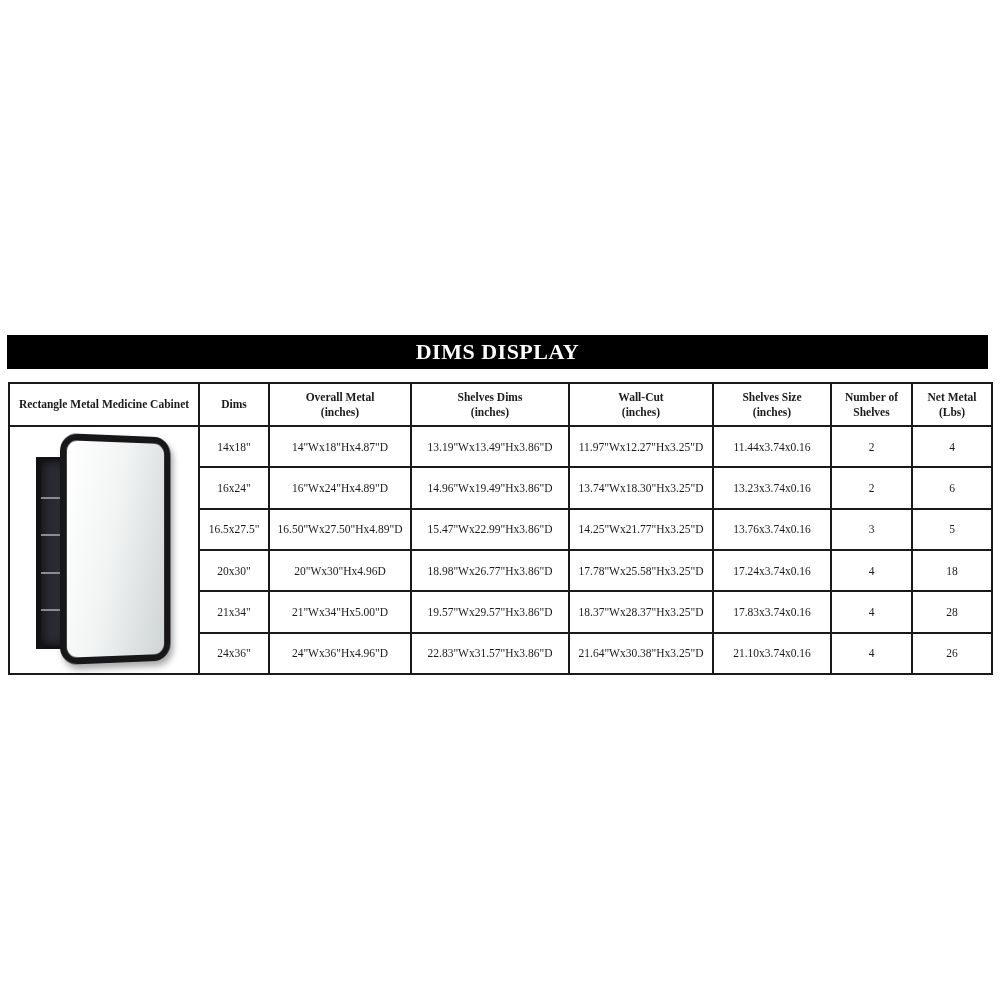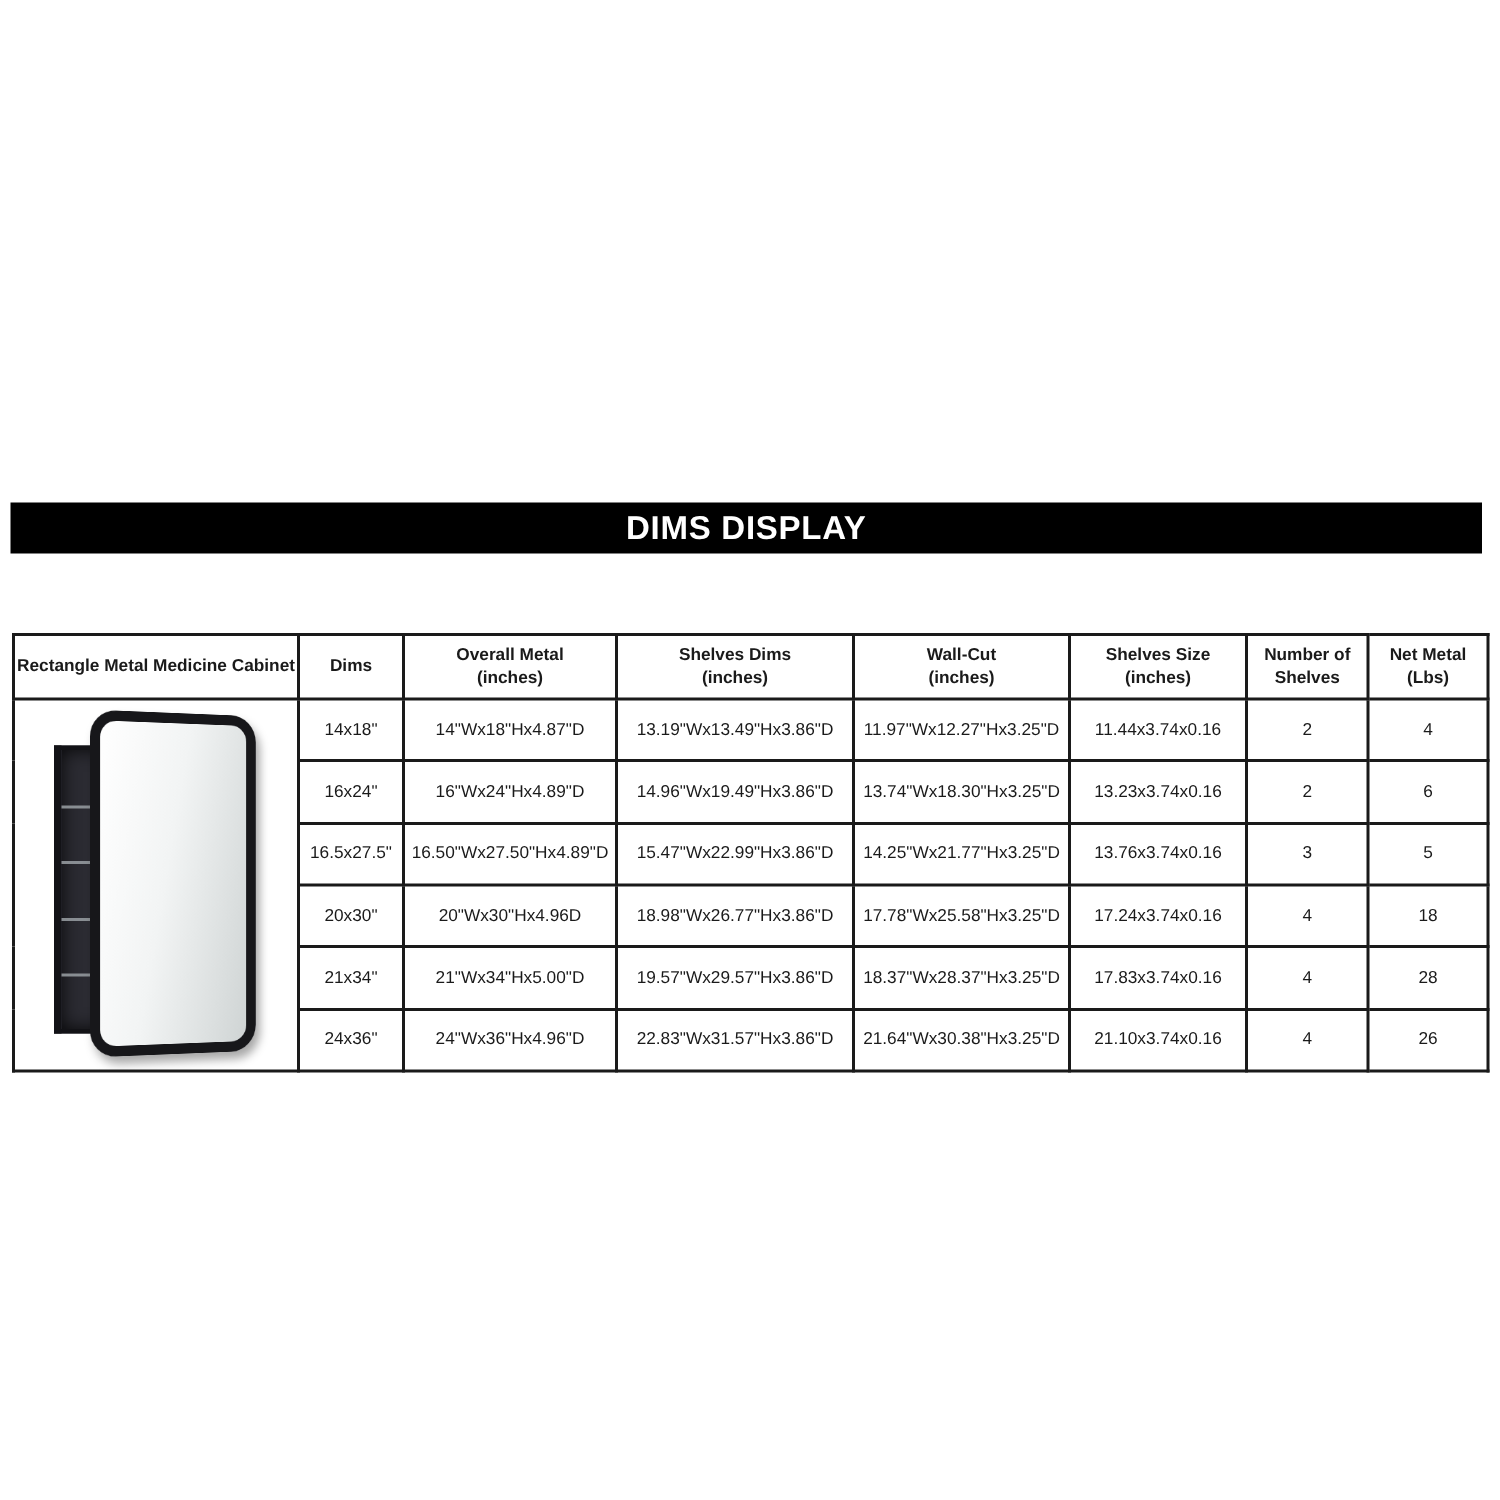--- a/index.html
+++ b/index.html
@@ -3,41 +3,41 @@
 <meta charset="utf-8">
 <style>
   * { margin:0; padding:0; box-sizing:border-box; }
   html,body { background:#ffffff; }
   body { font-family:"Liberation Sans", sans-serif; }
   .page {
     position:relative;
     width:1000px; height:1000px;
     background:#ffffff;
     overflow:hidden;
+    font-family:Liberation Serif, serif;
   }
   .banner {
     position:absolute;
     left:7px; top:335px;
     width:981px; height:34px;
     background:#000000;
     display:flex; align-items:center; justify-content:center;
   }
   .banner-title {
     color:#ffffff;
     font-size:22px;
     font-weight:bold;
     letter-spacing:0.5px;
   }
   table.dims-table {
     position:absolute;
     left:8px; top:382px;
     width:983px;
     border-collapse:collapse;
     table-layout:fixed;
-    margin-top:40px;
   }
   .dims-table th, .dims-table td {
     border:2px solid #1a1a1a;
     text-align:center;
     vertical-align:middle;
     color:#1a1a1a;
     overflow:hidden;
   }
   .dims-table thead tr { height:43px; }
   .dims-table tbody tr { height:41px; }

